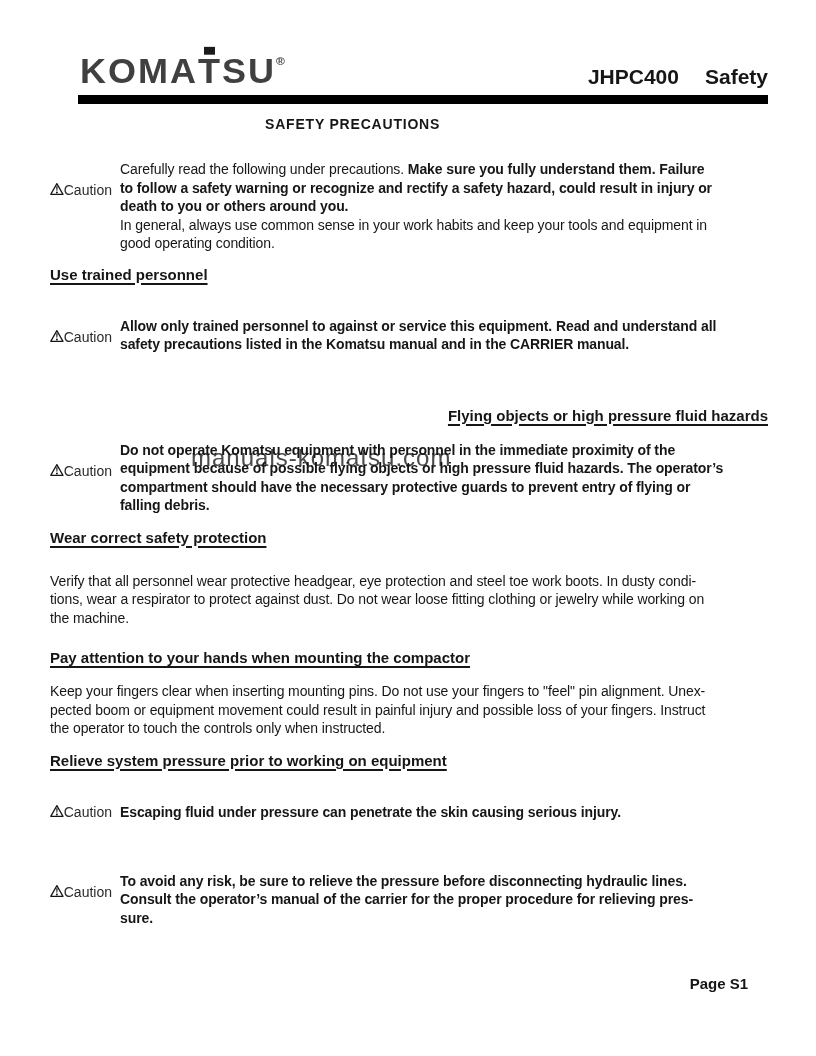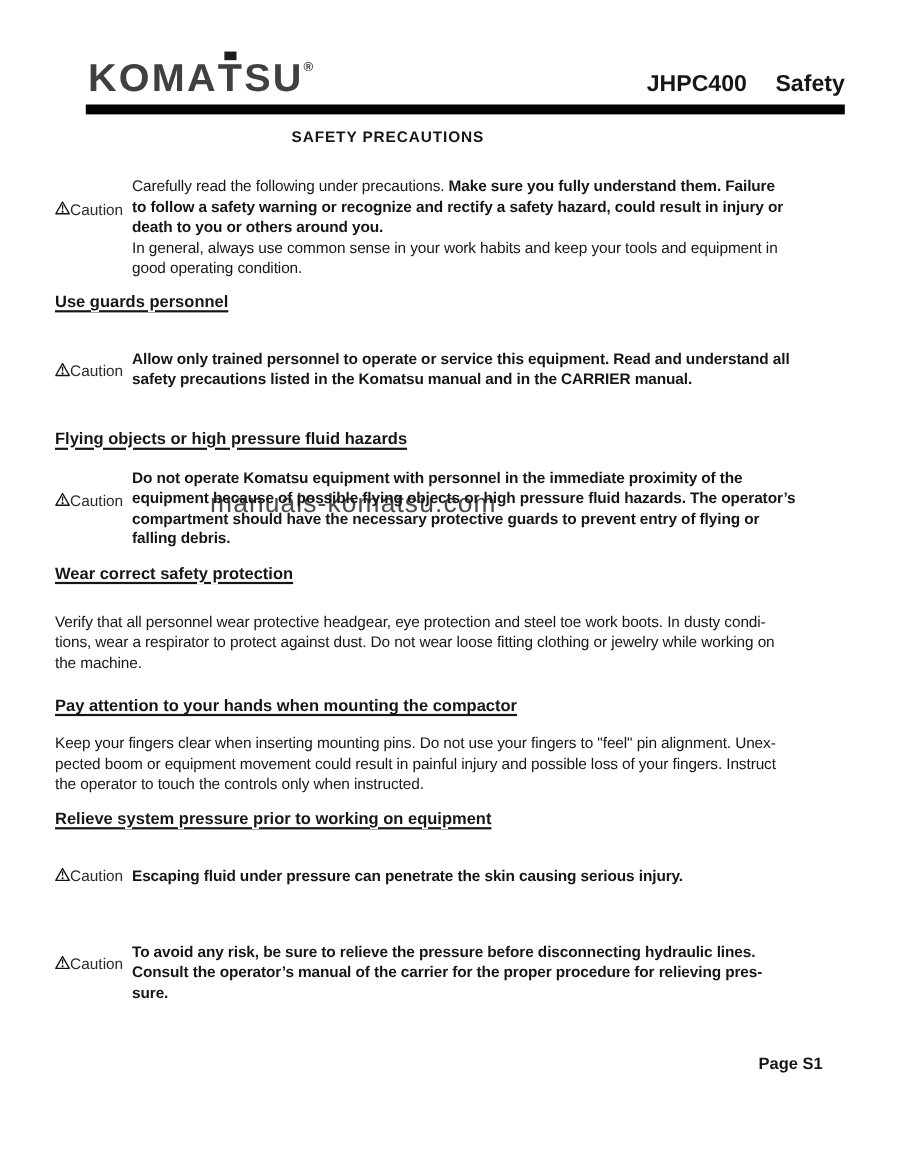--- a/index.html
+++ b/index.html
@@ -51,21 +51,21 @@
     text-decoration-thickness: 1.5px;
     text-underline-offset: 3px;
   }
   .body-text {
     margin: 0 -14px 0 0;
     font-size: 14px; line-height: 18.5px;
     letter-spacing: -0.1px;
     white-space: pre-line;
   }
   .mt-h-trained    { margin-top: 13px; }
-  .mt-h-flying     { margin-top: 34px; }
+  .mt-h-flying     { margin-top: 50px; text-align: right; }
   .mt-h-protection { margin-top: 14px; }
   .mt-h-hands      { margin-top: 22px; }
   .mt-h-relieve    { margin-top: 14px; }
   .mt-p1 { margin-top: 26px; }
   .mt-p2 { margin-top: 16px; }
   
   .caution { display: flex; align-items: flex-start; }
   .caution.b1 { margin-top: 28px; }
   .caution.b2 { margin-top: 32px; }
   .caution.b3 { margin-top: 17px; }
@@ -131,32 +131,32 @@
         </svg>
         <span class="clabel">Caution</span>
       </div>
       <div class="ctext"><span class="reg">Carefully read the following under precautions. </span><span>Make sure you fully understand them. Failure
 to follow a safety warning or recognize and rectify a safety hazard, could result in injury or
 death to you or others around you.
 </span><span class="reg">In general, always use common sense in your work habits and keep your tools and equipment in
 good operating condition.</span></div>
     </section>
 
-    <h2 class="sec-heading mt-h-trained">Use guards personnel</h2>
+    <h2 class="sec-heading mt-h-trained">Use trained personnel</h2>
 
     <section class="caution b2">
       <div class="cicon">
         <svg class="tri" width="46" height="42" viewBox="0 0 46 42">
           <path d="M23 3 L43.5 39 L2.5 39 Z" fill="none" stroke="#151515" stroke-width="4.2" stroke-linejoin="round"></path>
           <path d="M20.7 12 h4.8 l-1 14.5 h-2.8 Z" fill="#151515"></path>
           <circle cx="23.1" cy="32.5" r="3.3" fill="#151515"></circle>
         </svg>
         <span class="clabel">Caution</span>
       </div>
-      <div class="ctext">Allow only trained personnel to operate or service this equipment. Read and understand all
+      <div class="ctext">Allow only trained personnel to against or service this equipment. Read and understand all
 safety precautions listed in the Komatsu manual and in the CARRIER manual.</div>
     </section>
 
     <h2 class="sec-heading mt-h-flying">Flying objects or high pressure fluid hazards</h2>
 
     <section class="caution b3">
       <div class="cicon">
         <svg class="tri" width="46" height="42" viewBox="0 0 46 42">
           <path d="M23 3 L43.5 39 L2.5 39 Z" fill="none" stroke="#151515" stroke-width="4.2" stroke-linejoin="round"></path>
           <path d="M20.7 12 h4.8 l-1 14.5 h-2.8 Z" fill="#151515"></path>

